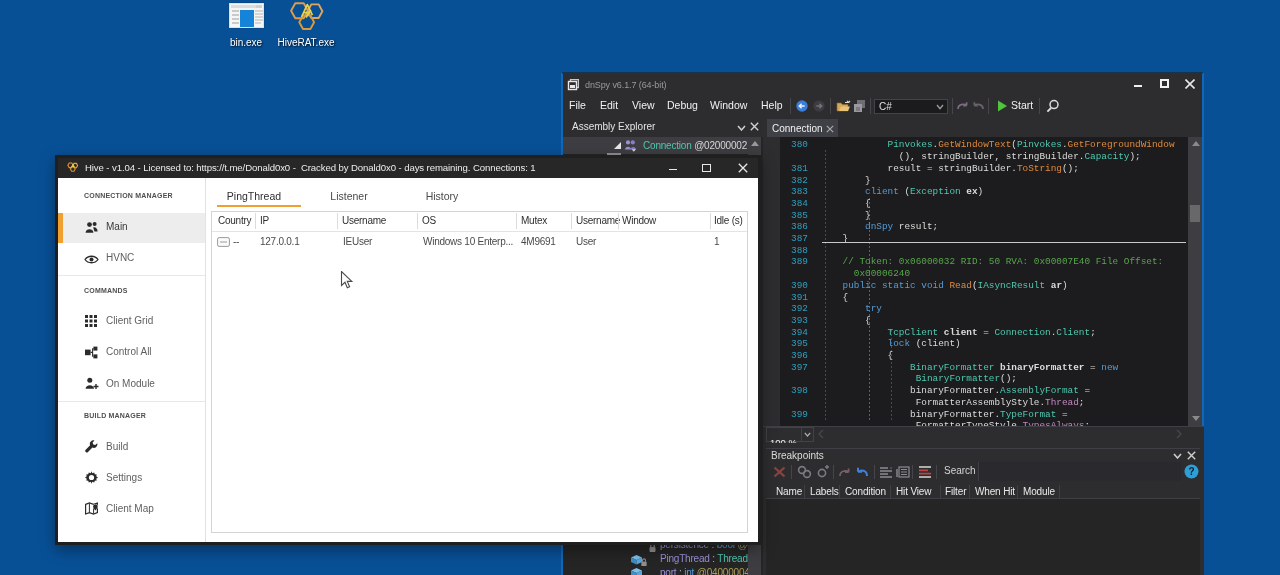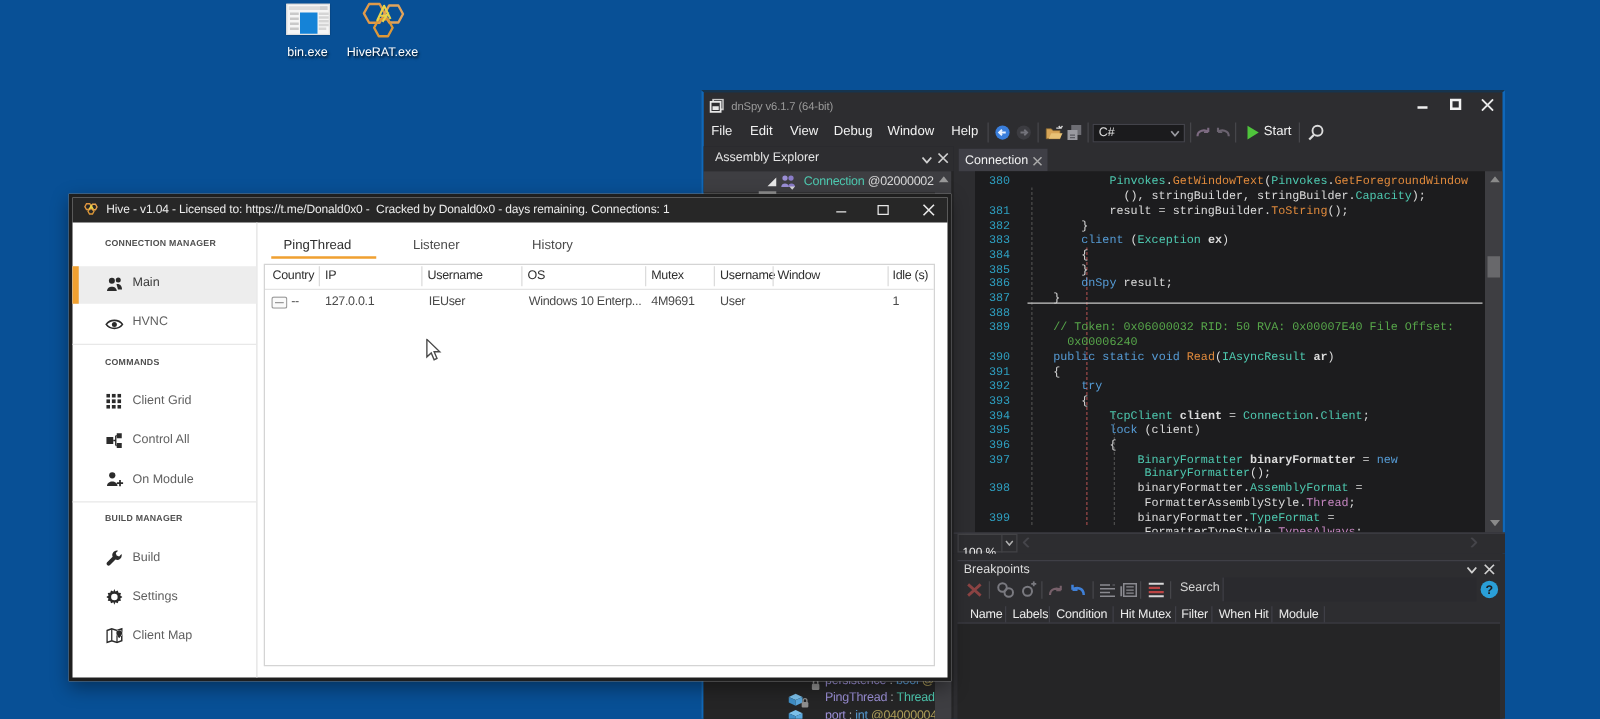--- a/index.html
+++ b/index.html
@@ -302,21 +302,21 @@
 <div class="abs" style="left:978px;top:462px;width:203px;height:19px;background:#2a2a2e;border-left:1px solid #3f3f46;"></div>
 <svg class="abs" style="left:1184px;top:464px;" width="15" height="15" viewBox="0 0 15 15">
   <circle cx="7.5" cy="7.5" r="7" fill="#2a9fd8"></circle>
   <text x="7.5" y="11" text-anchor="middle" font-size="10" font-weight="bold" fill="#1c1c1e" font-family="Liberation Sans">?</text>
 </svg>
 
 <div class="abs" style="left:766px;top:484px;width:434px;height:14.5px;background:#2d2d30;border-bottom:1px solid #3f3f46;"></div>
 <div class="txt" style="left:776px;top:487px;font-size:10px;letter-spacing:-0.15px;color:#eaeaea;">Name</div>
 <div class="txt" style="left:810px;top:487px;font-size:10px;letter-spacing:-0.15px;color:#eaeaea;">Labels</div>
 <div class="txt" style="left:845px;top:487px;font-size:10px;letter-spacing:-0.15px;color:#eaeaea;">Condition</div>
-<div class="txt" style="left:896px;top:487px;font-size:10px;letter-spacing:-0.15px;color:#eaeaea;">Hit Mutex</div>
+<div class="txt" style="left:896px;top:487px;font-size:10px;letter-spacing:-0.15px;color:#eaeaea;">Hit View</div>
 <div class="txt" style="left:945px;top:487px;font-size:10px;letter-spacing:-0.15px;color:#eaeaea;">Filter</div>
 <div class="txt" style="left:975px;top:487px;font-size:10px;letter-spacing:-0.15px;color:#eaeaea;">When Hit</div>
 <div class="txt" style="left:1023px;top:487px;font-size:10px;letter-spacing:-0.15px;color:#eaeaea;">Module</div>
 <div class="abs" style="left:804px;top:485px;width:1px;height:13px;background:#3f3f46;"></div>
 <div class="abs" style="left:839px;top:485px;width:1px;height:13px;background:#3f3f46;"></div>
 <div class="abs" style="left:890px;top:485px;width:1px;height:13px;background:#3f3f46;"></div>
 <div class="abs" style="left:940px;top:485px;width:1px;height:13px;background:#3f3f46;"></div>
 <div class="abs" style="left:969px;top:485px;width:1px;height:13px;background:#3f3f46;"></div>
 <div class="abs" style="left:1017px;top:485px;width:1px;height:13px;background:#3f3f46;"></div>
 <div class="abs" style="left:1059px;top:485px;width:1px;height:13px;background:#3f3f46;"></div>

